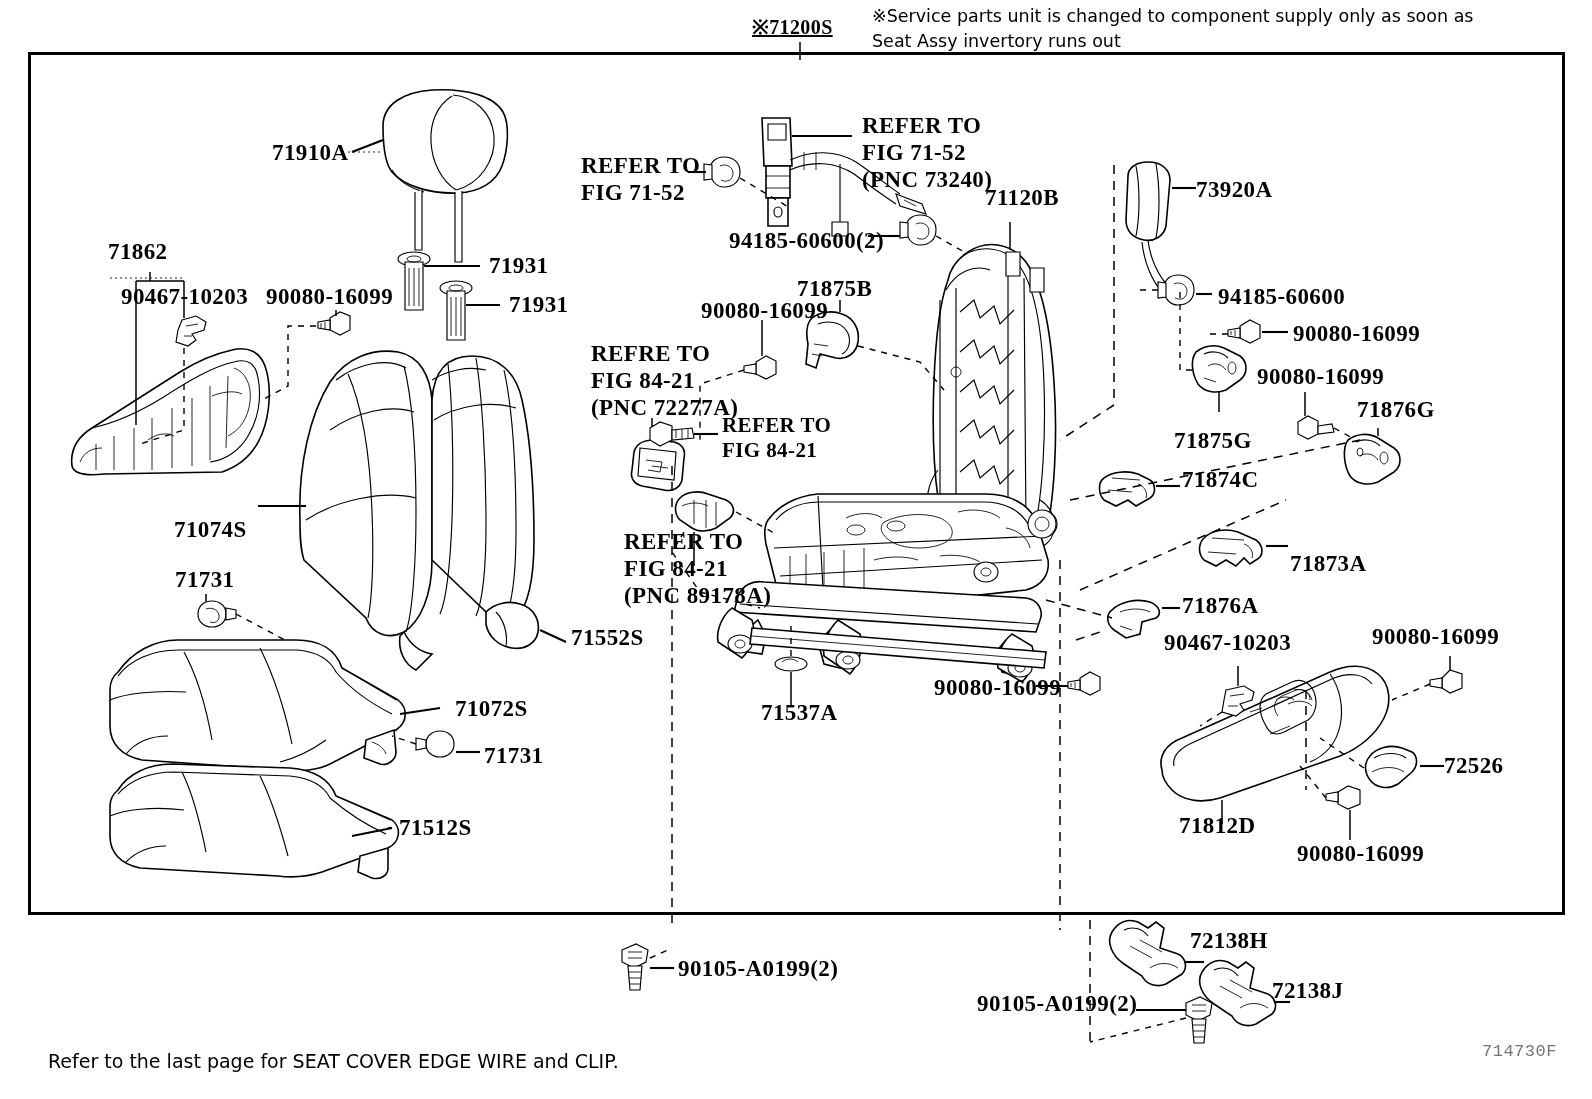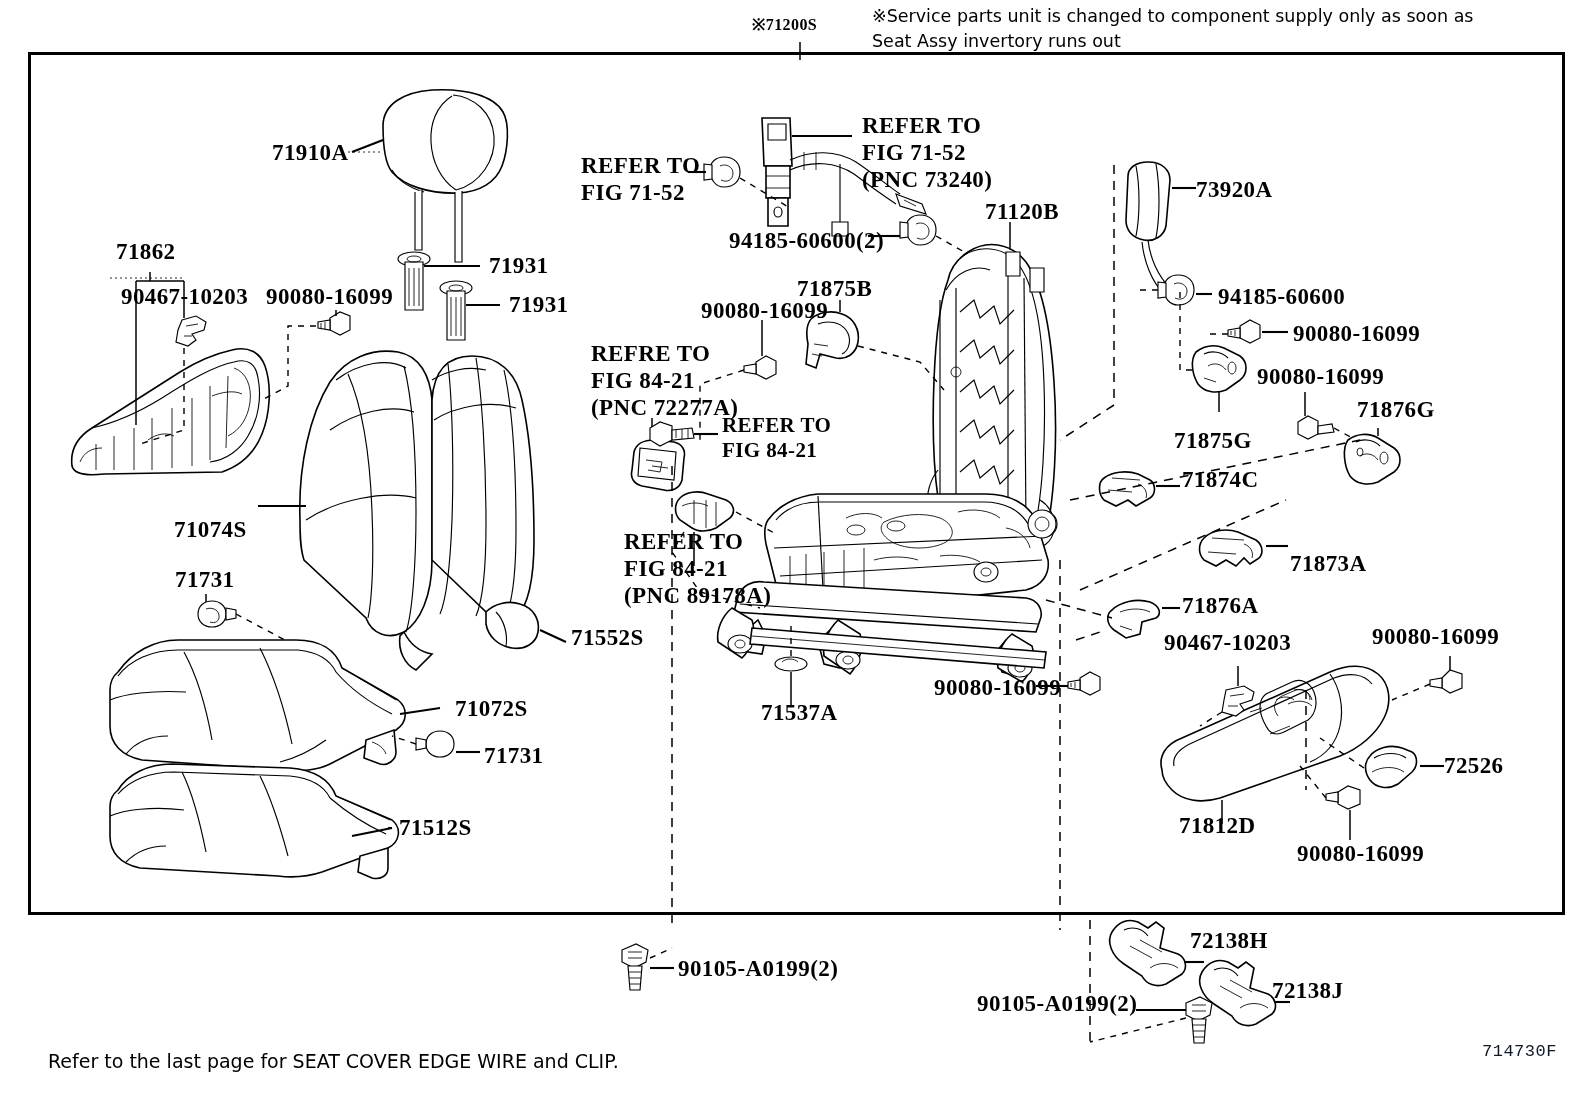--- a/index.html
+++ b/index.html
@@ -42,21 +42,21 @@
     font-size: 19px;
     color: #000;
     white-space: pre;
     margin-left: 40px;
   }
   .drawno {
     position: absolute;
     font-family: "Liberation Mono", monospace;
     font-size: 17px;
     letter-spacing: 0.5px;
-    color: #0f172a;
+    color: #737373;
     white-space: pre;
   }
   
   #frame-border {
     position: absolute;
     left: 28px;
     top: 52px;
     width: 1537px;
     height: 863px;
     border: 3px solid #000;
@@ -78,21 +78,21 @@
   #art .lead { fill: none; stroke: #000; stroke-width: 2.1; }
   #art .lead-thin { fill: none; stroke: #000; stroke-width: 1.5; }
   #art .fillw { fill: #fff; stroke: #000; stroke-width: 1.6; }
   #art .fillw-t { fill: #fff; stroke: #000; stroke-width: 1.15; }
 </style>
 </head>
 <body>
 
 <div id="page">
 
-  <div class="lbl" style="left:752px; top:16px; font-size:16px;">※71200S</div>
+  <div class="lbl" style="left:752px; top:16px; font-size:20px;text-decoration:underline;">※71200S</div>
 
   <div class="note" style="left:872px; top:4px;">※Service parts unit is changed to component supply only as soon as
 Seat Assy invertory runs out</div>
 
   <div id="frame-border"></div>
 
   <svg id="art" viewBox="0 0 1592 1099">
 
     <path class="lead-thin" d="M800 42 L800 60"></path>
 
@@ -596,21 +596,21 @@
       <path class="ln-hair" d="M1240 1008 C1248 1002, 1260 1002, 1268 1008"></path>
     </g>
     <path class="lead" d="M1274 1002 L1290 1002"></path>
 
   </svg>
 
   <div class="lbl" style="left:272px; top:139px;">71910A</div>
   <div class="lbl" style="left:489px; top:252px;">71931</div>
   <div class="lbl" style="left:509px; top:291px;">71931</div>
 
-  <div class="lbl" style="left:116px; top:238px;font-family:Liberation Serif, serif;">71862</div>
+  <div class="lbl" style="left:108px; top:238px;font-family:Liberation Serif, serif;">71862</div>
   <div class="lbl" style="left:121px; top:283px;">90467-10203</div>
   <div class="lbl" style="left:266px; top:283px;">90080-16099</div>
 
   <div class="lbl" style="left:174px; top:516px;">71074S</div>
   <div class="lbl" style="left:175px; top:566px;">71731</div>
   <div class="lbl" style="left:571px; top:624px;">71552S</div>
   <div class="lbl" style="left:455px; top:695px;">71072S</div>
   <div class="lbl" style="left:484px; top:742px;">71731</div>
   <div class="lbl" style="left:399px; top:814px;">71512S</div>
 
@@ -623,21 +623,21 @@
   <div class="lbl" style="left:797px; top:275px;">71875B</div>
   <div class="lbl" style="left:701px; top:297px;">90080-16099</div>
   <div class="lbl" style="left:591px; top:340px;">REFRE TO
 FIG 84-21
 (PNC 72277A)</div>
   <div class="lbl" style="left:722px; top:413px; font-size:21px;">REFER TO
 FIG 84-21</div>
   <div class="lbl" style="left:624px; top:528px;">REFER TO
 FIG 84-21
 (PNC 89178A)</div>
-  <div class="lbl" style="left:985px; top:198px;text-align:right;">71120B</div>
+  <div class="lbl" style="left:985px; top:184px;text-align:right;">71120B</div>
   <div class="lbl" style="left:761px; top:699px;">71537A</div>
   <div class="lbl" style="left:934px; top:674px;">90080-16099</div>
 
   <div class="lbl" style="left:1196px; top:176px;">73920A</div>
   <div class="lbl" style="left:1218px; top:283px;">94185-60600</div>
   <div class="lbl" style="left:1293px; top:320px;">90080-16099</div>
   <div class="lbl" style="left:1257px; top:363px;">90080-16099</div>
   <div class="lbl" style="left:1357px; top:396px;">71876G</div>
   <div class="lbl" style="left:1174px; top:427px;">71875G</div>
   <div class="lbl" style="left:1182px; top:466px;">71874C</div>

